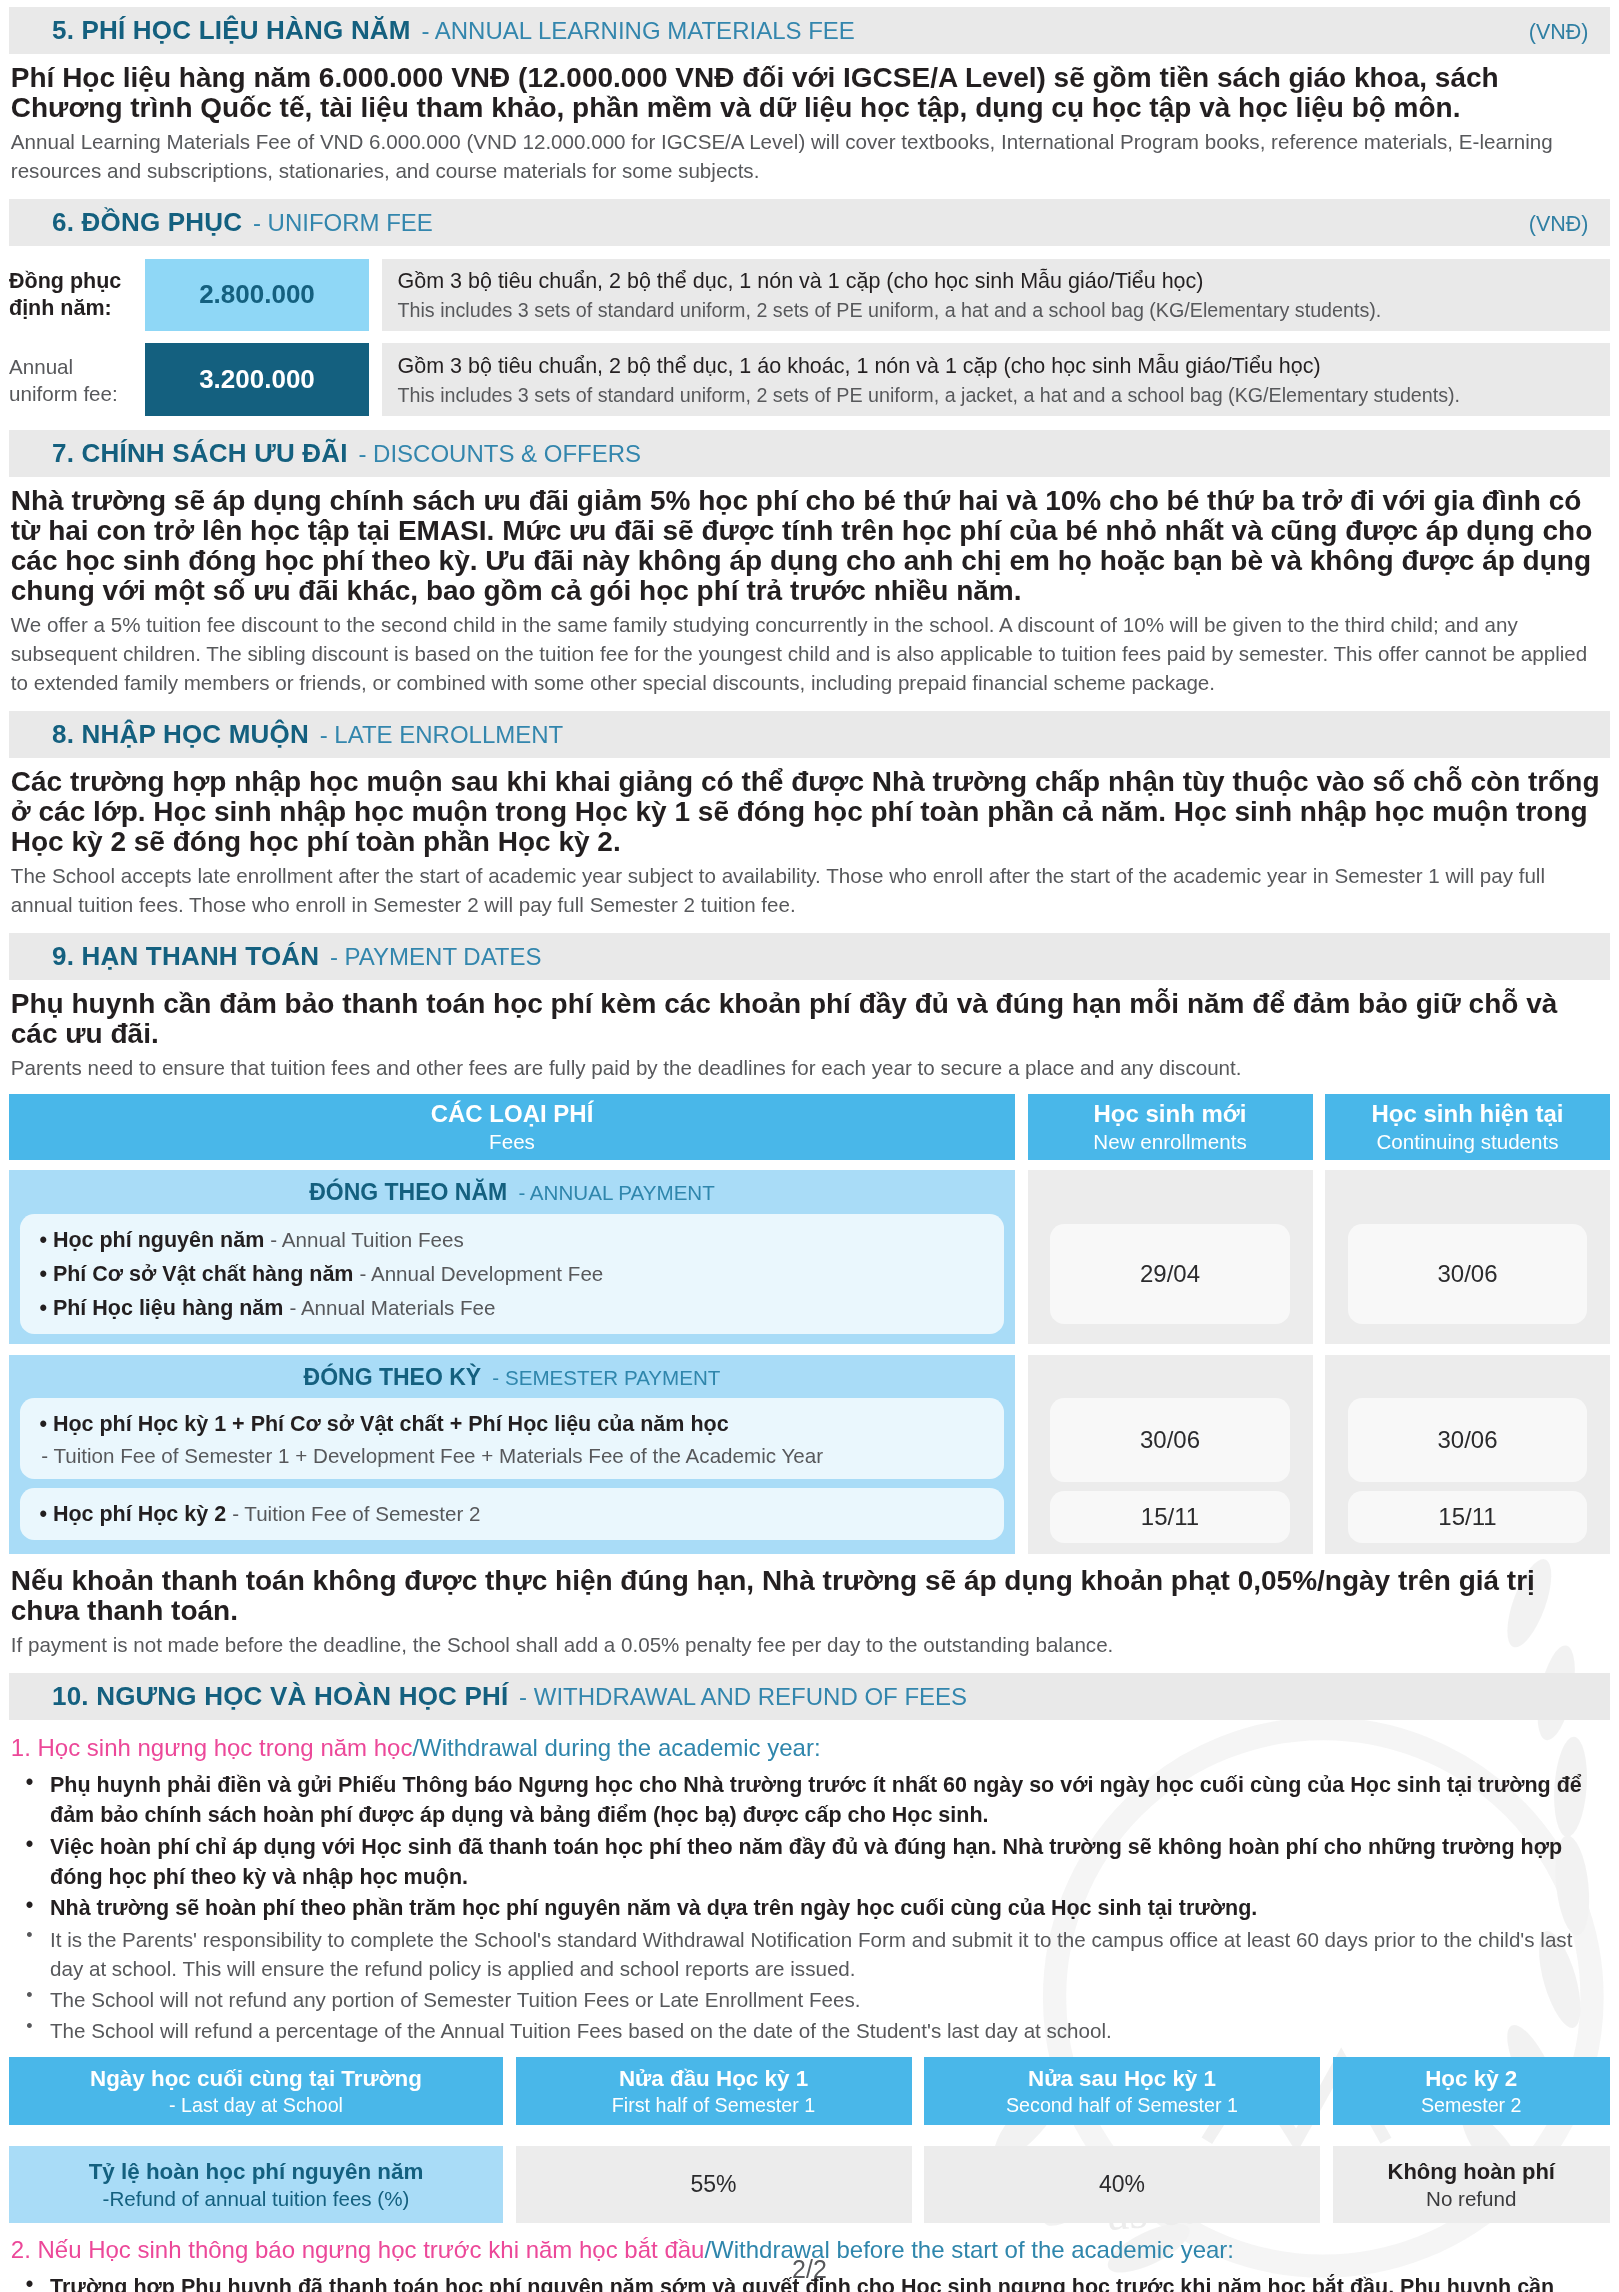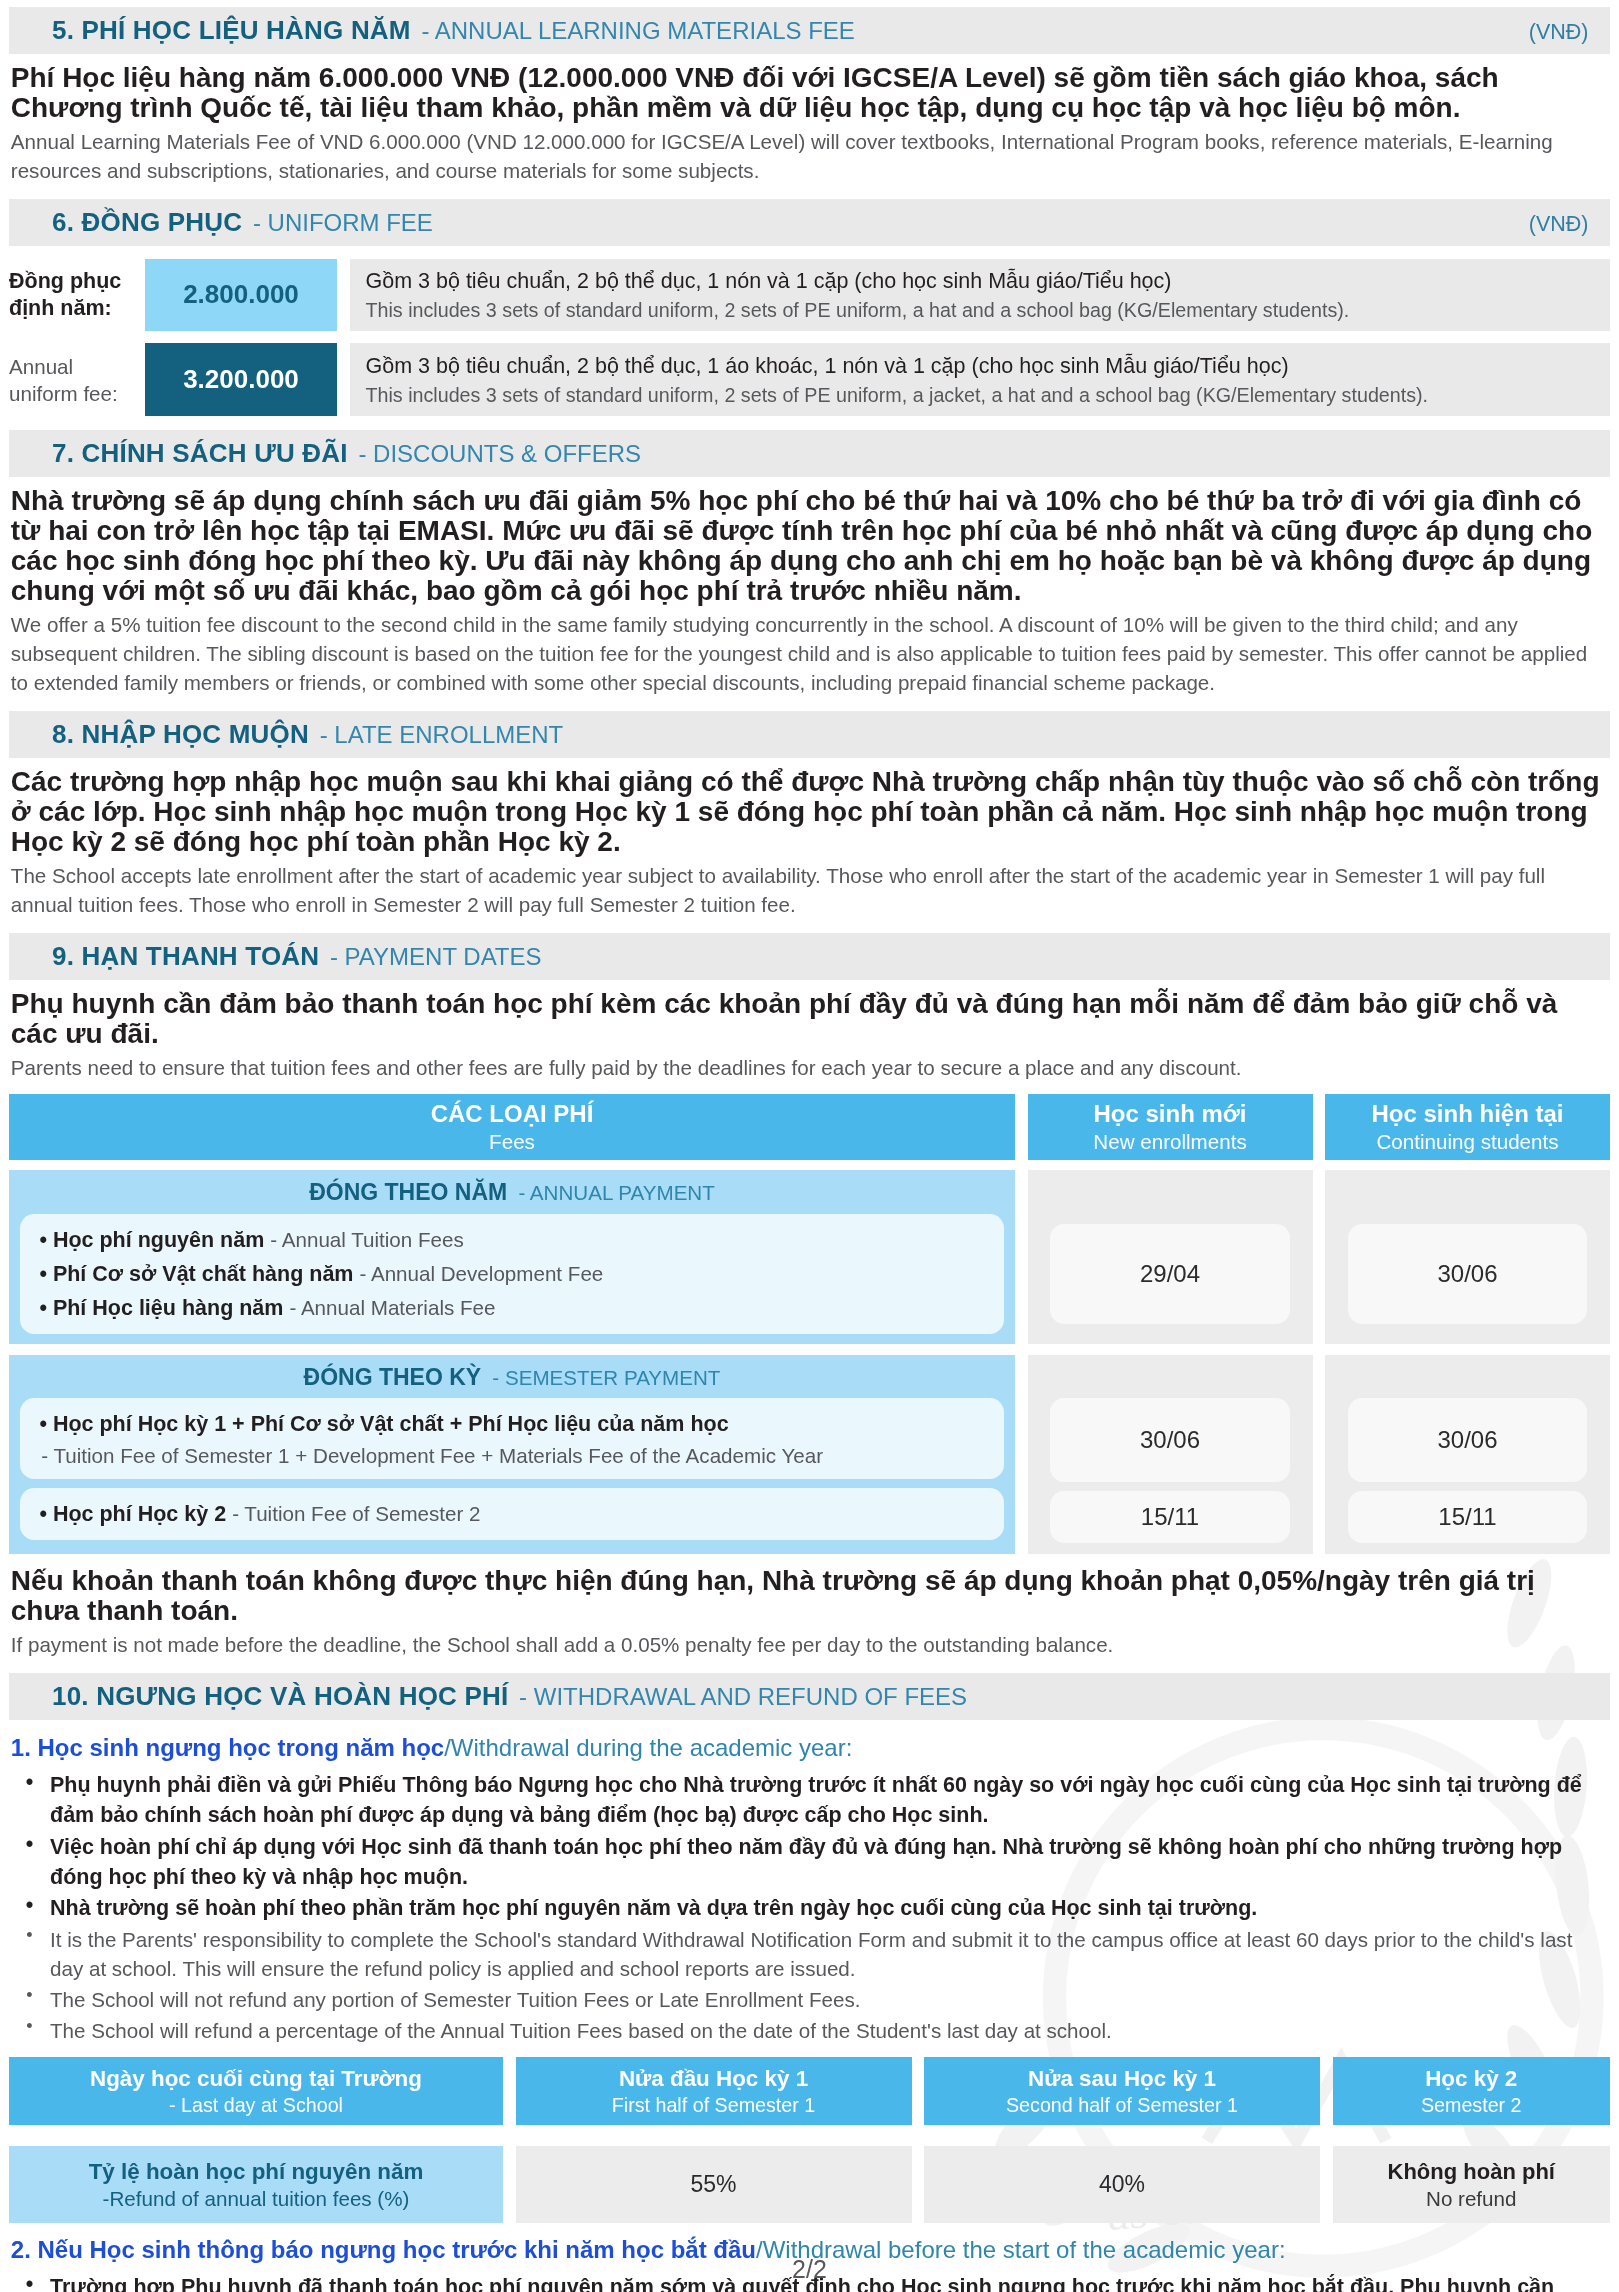--- a/index.html
+++ b/index.html
@@ -18,21 +18,21 @@
   .bar .ten{color:#3386ad; font-size:24px; margin-left:10.7px; white-space:nowrap;}
   .bar .cur{margin-left:auto; color:#2f7fa3; font-size:21.5px;}
   
   .pvn{font-weight:bold; font-size:28px; line-height:30px; color:#231f20; margin:9px 1.8px 0;}
   .pen{font-size:20.6px; line-height:29px; color:#57585b; margin:3.6px 1.8px 0;}
   
   .urow{display:flex; align-items:stretch; margin:12.5px 0 0;}
   .ulabel{width:136px; flex:none; display:flex; align-items:center; font-size:20.6px; line-height:27px;}
   .ulabel.vn{font-weight:bold; color:#231f20; font-size:21.5px;}
   .ulabel.en{color:#57585b;}
-  .ufee{width:192px; flex:none; display:flex; align-items:center; justify-content:center;
+  .ufee{width:224px; flex:none; display:flex; align-items:center; justify-content:center;
         font-weight:bold; font-size:26px;}
   .ufee.light{background:#8fd7f6; color:#14607f;}
   .ufee.dark{background:#14607f; color:#ffffff;}
   .udesc{flex:1; background:#e9e9e9; margin-left:12.5px; padding:7.2px 16px;}
   .udesc .dvn{font-weight:normal; font-size:21.5px; line-height:30px; color:#231f20;}
   .udesc .den{font-size:19.7px; line-height:28px; color:#57585b;}
   
   .ptable{margin-top:12.5px;}
   .pgrid{display:grid; grid-template-columns:1fr 285px 285px; gap:12.5px;}
   .phead .cell{background:#49b7e9; color:#fff; text-align:center; padding:5.4px 3.6px;}
@@ -67,21 +67,21 @@
   .rlabel{background:#a9dcf7; color:#14607f; text-align:center; padding:10.7px 5.4px;}
   .rlabel .rvn{font-weight:bold; font-size:22.4px; line-height:29px;}
   .rlabel .ren{font-size:20.6px; line-height:26px;}
   .rval{background:#ececec; display:flex; flex-direction:column; align-items:center; justify-content:center;
         font-size:23px; color:#2b2b2d;}
   .rval .nrvn{font-weight:bold; font-size:22px; line-height:29px; color:#231f20;}
   .rval .nren{font-size:20.6px; line-height:26px; color:#3a3a3c;}
   .rgap{margin-top:9px;}
   
   .subhead{margin:12.5px 1.8px 0; font-size:24px; line-height:30px;}
-  .subhead .svn{font-weight:bold; color:#1d4ed8;}
+  .subhead .svn{font-weight:normal; color:#ec4899;}
   .subhead .sen{color:#2f86ac;}
   .bullets{margin:7.2px 0 0;}
   .bullet{display:flex; margin-top:1.8px;}
   .bullet .dot{width:41px; flex:none; text-align:center;}
   .bullet.vn .dot::before{content:"•"; font-weight:bold; font-size:21.5px; color:#231f20;}
   .bullet.en .dot::before{content:"•"; font-size:18px; color:#57585b;}
   .bullet .txt{flex:1;}
   .bullet.vn .txt{font-weight:bold; font-size:21.5px; line-height:30px; color:#231f20;}
   .bullet.en .txt{font-size:20.6px; line-height:29px; color:#57585b;}
   

